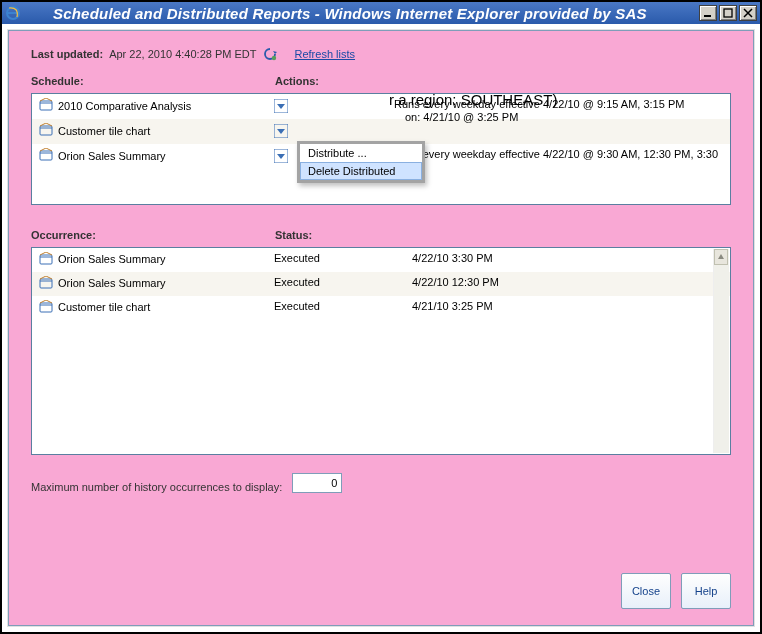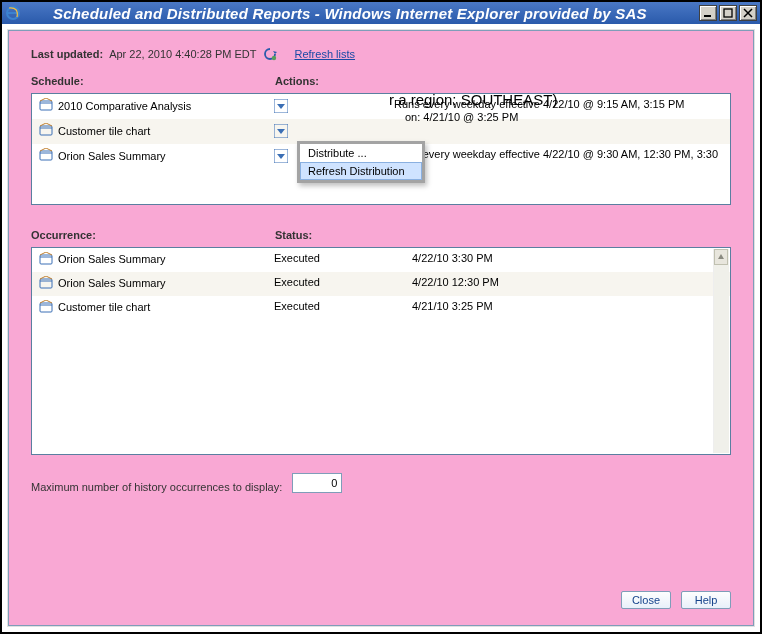--- a/index.html
+++ b/index.html
@@ -201,21 +201,21 @@
 
     .button-row {
       position: absolute;
       bottom: 16px;
       right: 22px;
       display: flex;
       gap: 10px;
     }
     .btn {
       min-width: 50px;
-      height: 18px;
+      height: 36px;
       padding: 0 10px;
       background: linear-gradient(#fefefe, #e8f0fa);
       border: 1px solid #7F9DB9;
       color: #15428b;
       font-size: 11px;
       font-family: inherit;
       cursor: pointer;
       border-radius: 2px;
     }
   </style>
@@ -411,15 +411,15 @@
         <button class="btn">Help</button>
       </div>
 
       <div style="position:absolute; top: 60px; left: 380px; font-size:15px; pointer-events:none;">r a region: SOUTHEAST)</div>
       <div style="position:absolute; top: 80px; left: 396px; font-size:11px; pointer-events:none;">on: 4/21/10 @ 3:25 PM</div>
     </div>
   </div>
 
   <div class="context-menu">
     <div class="menu-item">Distribute ...</div>
-    <div class="menu-item highlight">Refresh Distribution</div>
+    <div class="menu-item highlight">Delete Distributed</div>
   </div>
 </div>
 
 </body></html>

